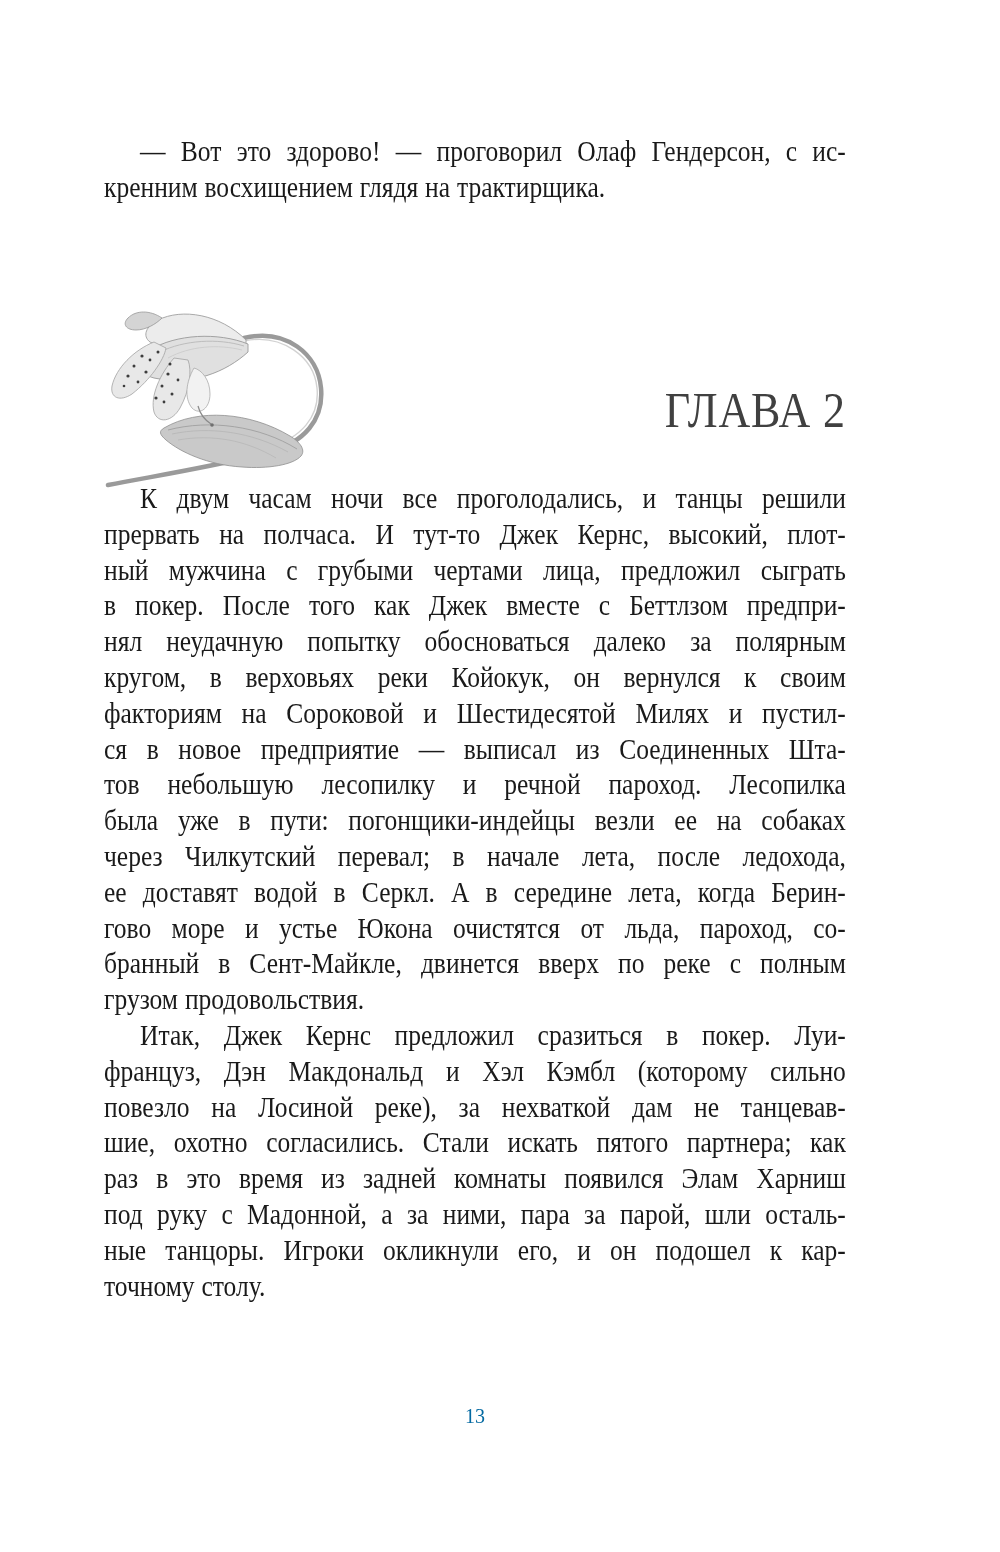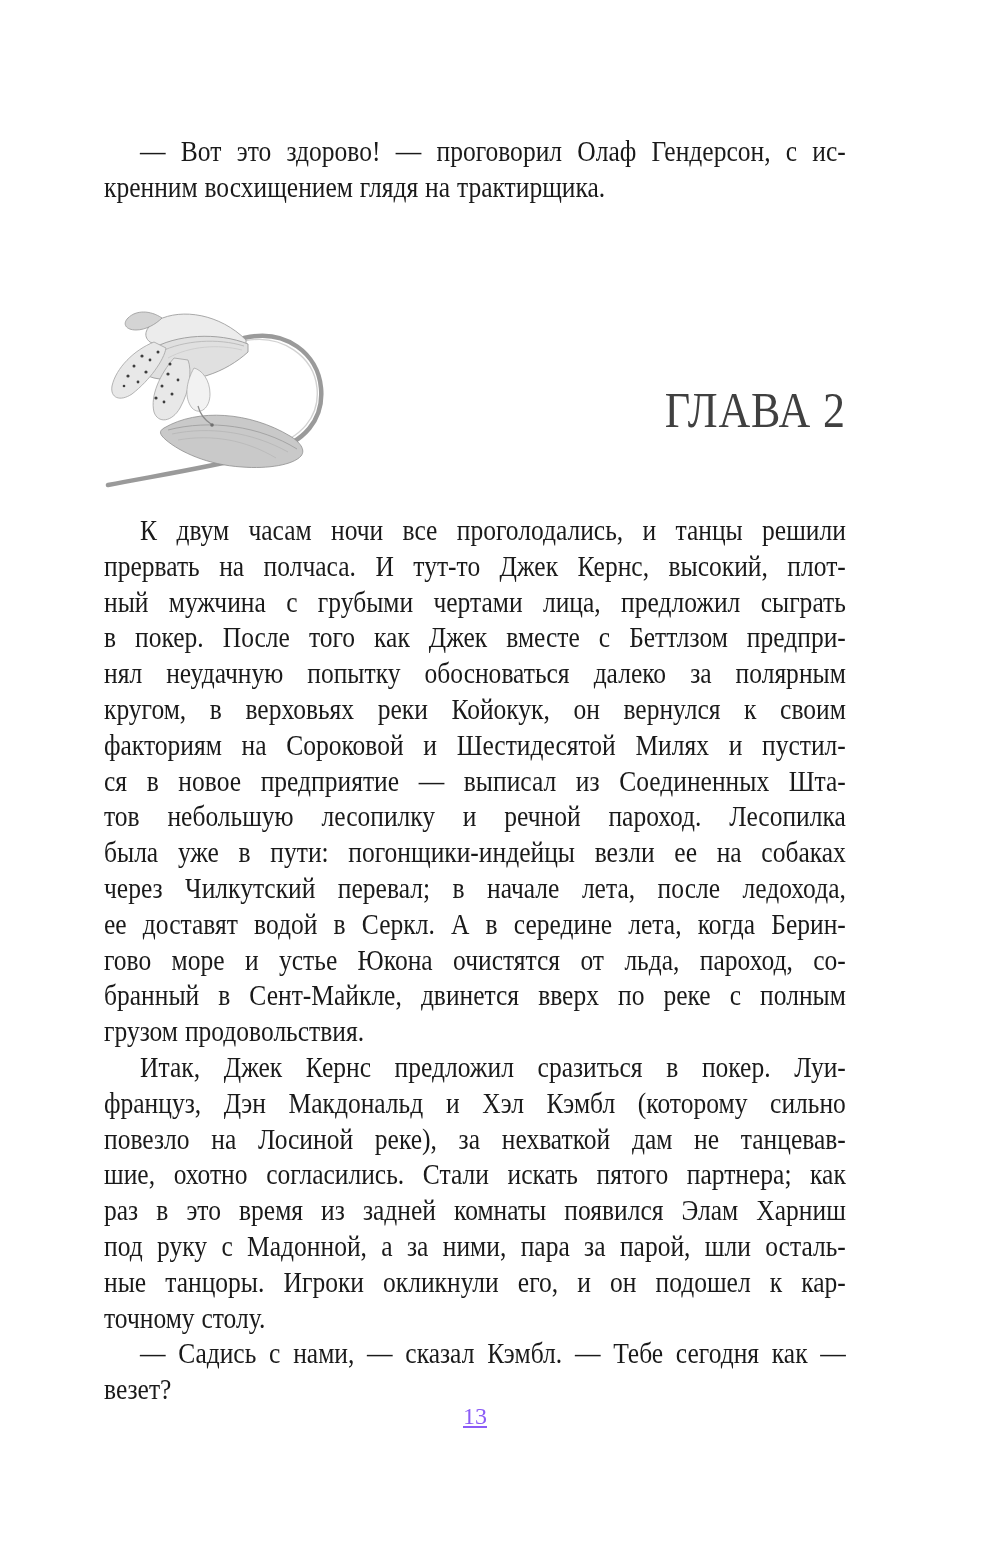--- a/index.html
+++ b/index.html
@@ -7,21 +7,21 @@
     width:1000px;height:1552px;
     background:#ffffff;
     font-family:"Liberation Serif","DejaVu Serif",serif;
     position:relative;
     overflow:hidden;
   }
   .page{position:absolute;inset:0;background:#ffffff;}
 
   .textblock{position:absolute;left:104px;width:742px;}
   #opening-block{top:134px;}
-  #body-block{top:513px;}
+  #body-block{top:481px;}
 
   .para{margin:0;padding:0;}
   .line{
     width:843px;               
     transform:scaleX(0.88);
     transform-origin:0 0;
     font-size:29px;
     line-height:35.8px;
     color:#1a1a1a;
     text-align:justify;
@@ -48,24 +48,23 @@
     position:absolute;
     left:98px;top:298px;
     width:235px;height:195px;
   }
 
   #page-number{
     position:absolute;
     left:104px;top:1401px;
     width:742px;
     text-align:center;
-    font-size:24px;
+    font-size:20px;
     line-height:30px;
-    color:#8b5cf6;
-    text-decoration:underline;
+    color:#0369a1;
   }
 </style>
 </head>
 <body>
 
 <div class="page">
 
   <div class="textblock" id="opening-block">
       <div class="para">
         <div class="line first">— Вот это здорово! — проговорил Олаф Гендерсон, с ис-</div>
@@ -143,21 +142,17 @@
       <div class="para">
         <div class="line first">Итак, Джек Кернс предложил сразиться в покер. Луи-</div>
         <div class="line">француз, Дэн Макдональд и Хэл Кэмбл (которому сильно</div>
         <div class="line">повезло на Лосиной реке), за нехваткой дам не танцевав-</div>
         <div class="line">шие, охотно согласились. Стали искать пятого партнера; как</div>
         <div class="line">раз в это время из задней комнаты появился Элам Харниш</div>
         <div class="line">под руку с Мадонной, а за ними, пара за парой, шли осталь-</div>
         <div class="line">ные танцоры. Игроки окликнули его, и он подошел к кар-</div>
         <div class="line last">точному столу.</div>
       </div>
-      <div class="para">
-        <div class="line first">— Садись с нами, — сказал Кэмбл. — Тебе сегодня как —</div>
-        <div class="line last">везет?</div>
-      </div>
     </div>
 
   <div id="page-number">13</div>
 
 </div>
 
 </body></html>

